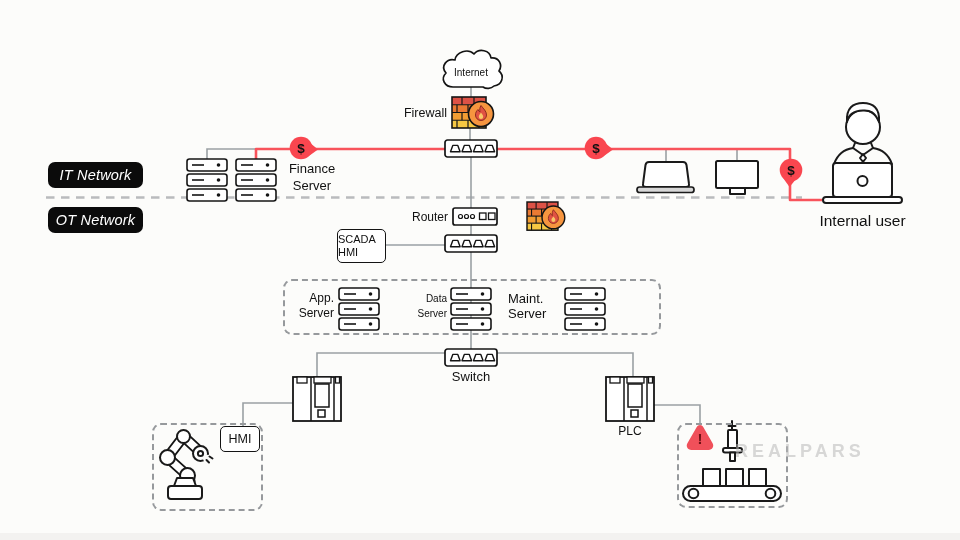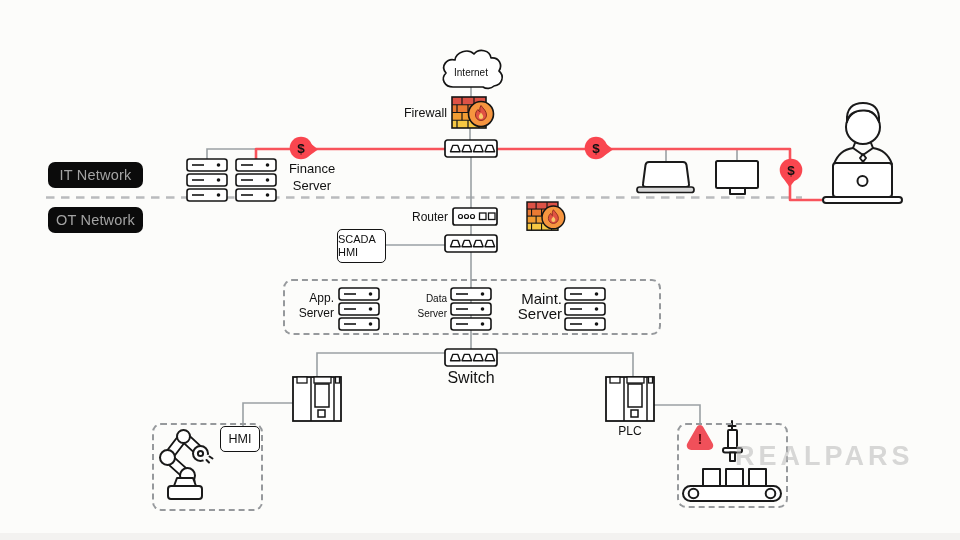--- a/index.html
+++ b/index.html
@@ -19,31 +19,31 @@
   .ic{fill:#fff;stroke:var(--ink);stroke-width:1.7;stroke-linejoin:round;}
   .ic2{fill:#fff;stroke:var(--ink);stroke-width:1.4;stroke-linejoin:round;}
   .pp{fill:#fff;stroke:#1a1a1a;stroke-width:2;stroke-linejoin:round;stroke-linecap:round;}
   .ppl{fill:none;stroke:#1a1a1a;stroke-width:2;stroke-linejoin:round;stroke-linecap:round;}
   .limbB{stroke:var(--ink);stroke-width:11;stroke-linecap:round;}
   .limbW{stroke:#fff;stroke-width:7.2;stroke-linecap:round;}
   .badge-txt{font-size:13.5px;font-weight:700;fill:#111;text-anchor:middle;}
   .warn-txt{font-size:15px;font-weight:800;fill:#701216;text-anchor:middle;}
   .lbl{position:absolute;color:#111;}
   .chip{
-    position:absolute;left:48px;width:95px;height:26px;background:var(--chip);color:#a3a3a3;
+    position:absolute;left:48px;width:95px;height:26px;background:var(--chip);color:#ffffff;
     border-radius:7px;display:flex;align-items:center;justify-content:center;
-    font-size:14.5px;letter-spacing:.2px;
+    font-size:14.5px;letter-spacing:.2px;font-style:italic;
   }
   .obox{
     position:absolute;border:1.6px solid #141414;border-radius:5px;background:#fff;
     display:flex;align-items:center;justify-content:center;text-align:left;
   }
   .dzone{position:absolute;border:2px dashed #96999c;border-radius:9px;}
   .watermark{
-    position:absolute;left:735px;top:441px;font-size:27px;font-weight:700;
+    position:absolute;left:735px;top:441px;font-size:18px;font-weight:700;
     letter-spacing:4px;color:#b9b9b9;opacity:.55;text-align:right;
   }
   .bottom-strip{position:absolute;left:0;top:533px;width:960px;height:7px;background:#f3f2f0;}
 </style>
 </head>
 <body>
 
 <div class="stage">
 
   <svg width="960" height="540" viewBox="0 0 960 540">
@@ -295,29 +295,30 @@
   <div class="lbl" style="left:281px;top:161px;width:62px;text-align:center;font-size:13px;line-height:16.5px;">Finance Server</div>
 
   <div class="lbl" style="left:398px;top:210px;width:50px;text-align:right;font-size:12px;">Router</div>
 
   <div class="obox" style="left:337px;top:229px;width:47px;height:32px;">
     <span class="lbl" style="position:static;font-size:11px;line-height:13px;">SCADA HMI</span>
   </div>
 
   <div class="lbl" style="left:282px;top:291px;width:52px;text-align:right;font-size:12px;line-height:15px;">App. Server</div>
   <div class="lbl" style="left:395px;top:291px;width:52px;text-align:right;font-size:10px;line-height:15px;">Data Server</div>
-  <div class="lbl" style="left:508px;top:291px;width:54px;text-align:right;font-size:15px;line-height:15px;">Maint. Server</div>
-
-  <div class="lbl" style="left:441px;top:369px;width:60px;text-align:center;font-size:16px;">Switch</div>
+  <div class="lbl" style="left:508px;top:291px;width:54px;text-align:left;font-size:13px;line-height:15px;">Maint. Server</div>
+
+  <div class="lbl" style="left:441px;top:369px;width:60px;text-align:center;font-size:13px;">Switch</div>
 
   <div class="lbl" style="left:601px;top:424px;width:58px;text-align:center;font-size:12px;">PLC</div>
 
   <div class="obox" style="left:220px;top:426px;width:38px;height:24px;">
     <span class="lbl" style="position:static;font-size:12.5px;">HMI</span>
   </div>
 
   <div class="lbl" style="left:790px;top:211px;width:145px;text-align:center;font-size:15.5px;font-weight:500;line-height:19.5px;">
+    <div>Internal user</div>
   </div>
 
   <div class="watermark">REALPARS</div>
 
   <div class="bottom-strip"></div>
 </div>
 
 </body></html>

